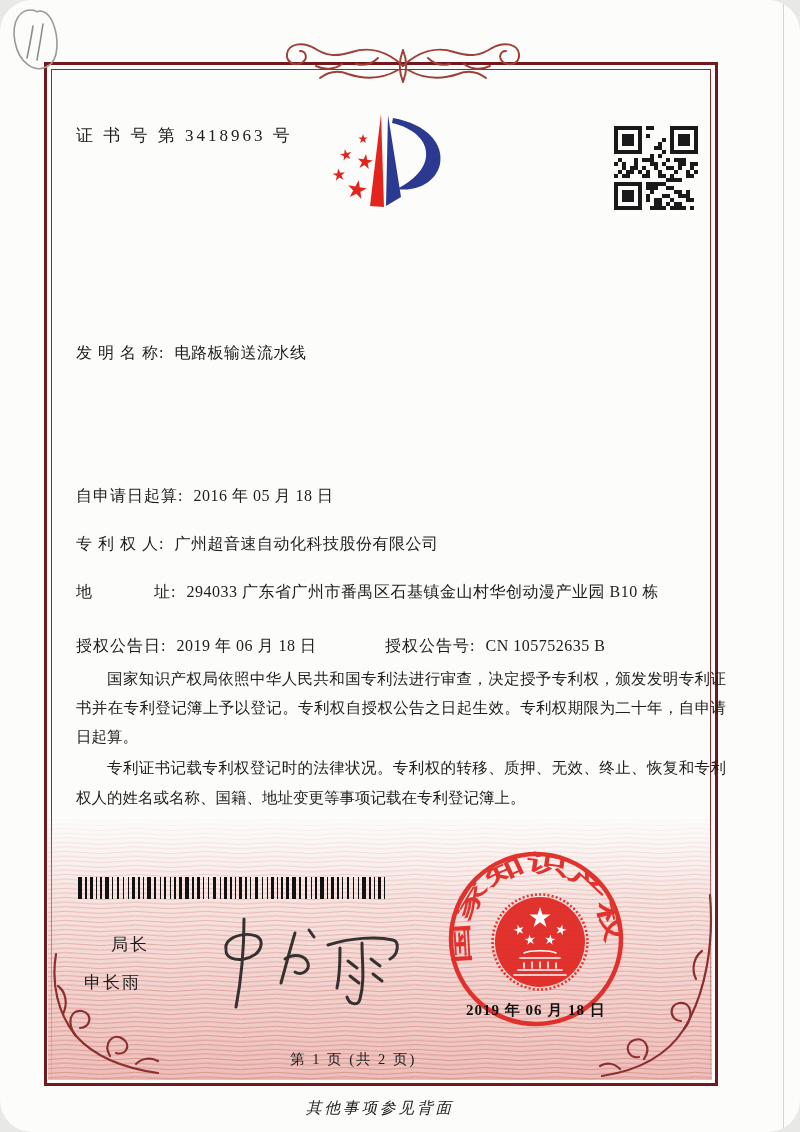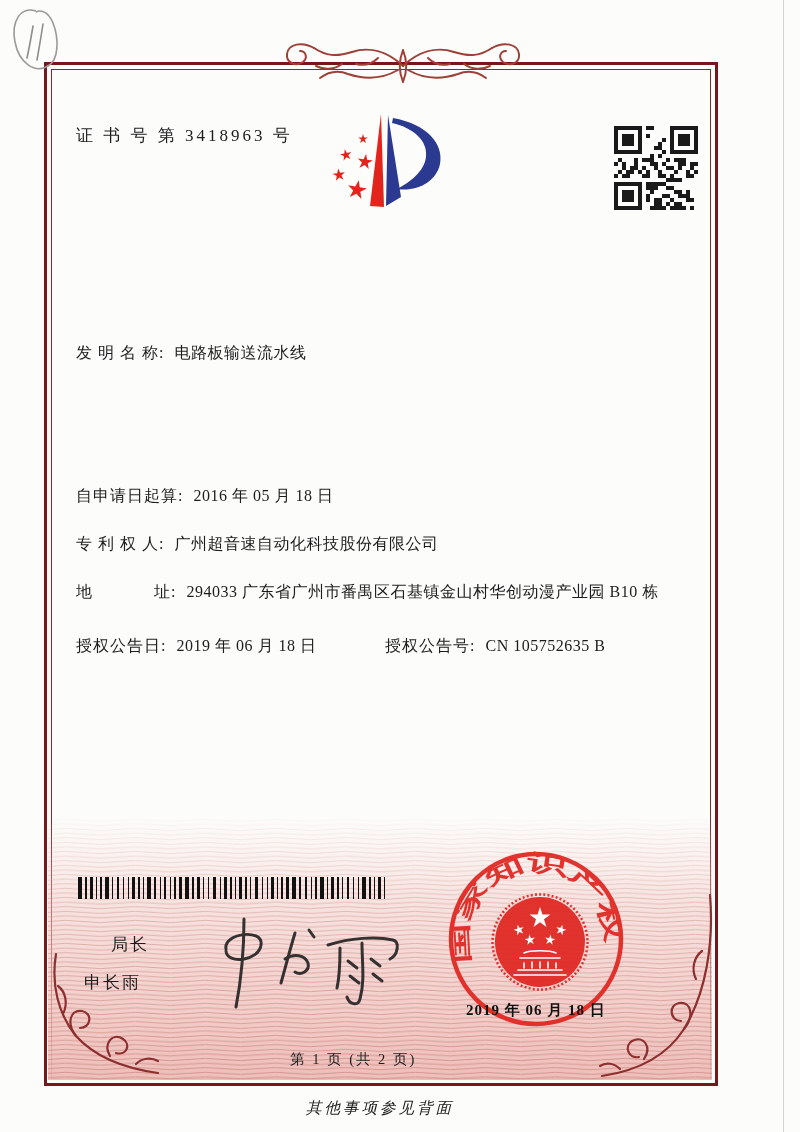--- a/index.html
+++ b/index.html
@@ -1,17 +1,17 @@
 <!DOCTYPE html>
 <html><head>
 <meta charset="utf-8">
 <style>
   html,body{margin:0;padding:0;}
   body{background:#e8e8e6;font-family:"Liberation Serif","DejaVu Serif",serif;}
-  .page{position:relative;width:800px;height:1132px;margin:0 auto;background:#fcfcfa;overflow:hidden;color:#1d1d1d;}
+  .page{position:relative;width:800px;height:1132px;margin:0 auto;background:#fcfcfa;overflow:hidden;color:#1d1d1d;border-radius:32px;}
 
   
   .frame{position:absolute;left:44px;top:62px;width:668px;height:1018px;border:3px solid #73191e;z-index:1;}
   .frame-inner{position:absolute;left:4px;top:4px;right:4px;bottom:4px;border:1px solid #8a2a2e;}
 
   
   .pinkzone{position:absolute;left:48px;top:818px;width:664px;height:262px;z-index:2;}
 
   .cert-no{position:absolute;left:76px;top:124px;font-size:17px;letter-spacing:3px;z-index:3;}
   .logo{position:absolute;left:320px;top:106px;width:150px;height:134px;z-index:3;}
@@ -206,20 +206,24 @@
     </div>
 
 
   <div class="field-row row-0"><span class="lbl">发 明 名 称:</span><span class="val">电路板输送流水线</span></div>
   <div class="field-row row-3"><span class="lbl">自申请日起算:</span><span class="val">2016 年 05 月 18 日</span></div>
   <div class="field-row row-4"><span class="lbl">专 利 权 人:</span><span class="val">广州超音速自动化科技股份有限公司</span></div>
   <div class="field-row row-5"><span class="lbl">地　 　　 址:</span><span class="val">294033 广东省广州市番禺区石基镇金山村华创动漫产业园 B10 栋</span></div>
   <div class="field-row row-6"><span class="lbl">授权公告日:</span><span class="val">2019 年 06 月 18 日</span></div>
   <div class="field-row row-7"><span class="lbl">授权公告号:</span><span class="val">CN 105752635 B</span></div>
 
+  <div class="body-text">
+    <p>国家知识产权局依照中华人民共和国专利法进行审查，决定授予专利权，颁发发明专利证书并在专利登记簿上予以登记。专利权自授权公告之日起生效。专利权期限为二十年，自申请日起算。</p>
+    <p>专利证书记载专利权登记时的法律状况。专利权的转移、质押、无效、终止、恢复和专利权人的姓名或名称、国籍、地址变更等事项记载在专利登记簿上。</p>
+  </div>
 
   <svg class="pinkzone" width="664" height="262" viewBox="0 0 664 262">
     <defs>
       <pattern id="wavelines" width="70" height="4.6" patternUnits="userSpaceOnUse">
         <path d="M0,2.3 Q17.5,0.2 35,2.3 T70,2.3" fill="none" stroke="#c47a74" stroke-width="0.8"></path>
       </pattern>
       <linearGradient id="pinkfade" x1="0" y1="0" x2="0" y2="1">
         <stop offset="0" stop-color="#f5d7d4" stop-opacity="0"></stop>
         <stop offset="0.3" stop-color="#f2c6c2" stop-opacity="0.45"></stop>
         <stop offset="1" stop-color="#eebbb6" stop-opacity="0.95"></stop>

